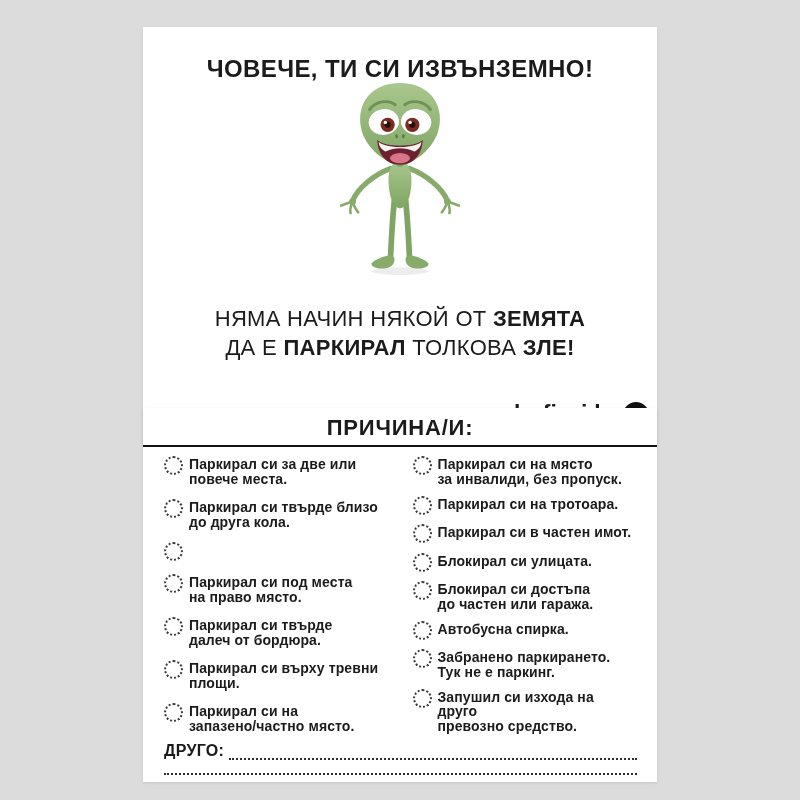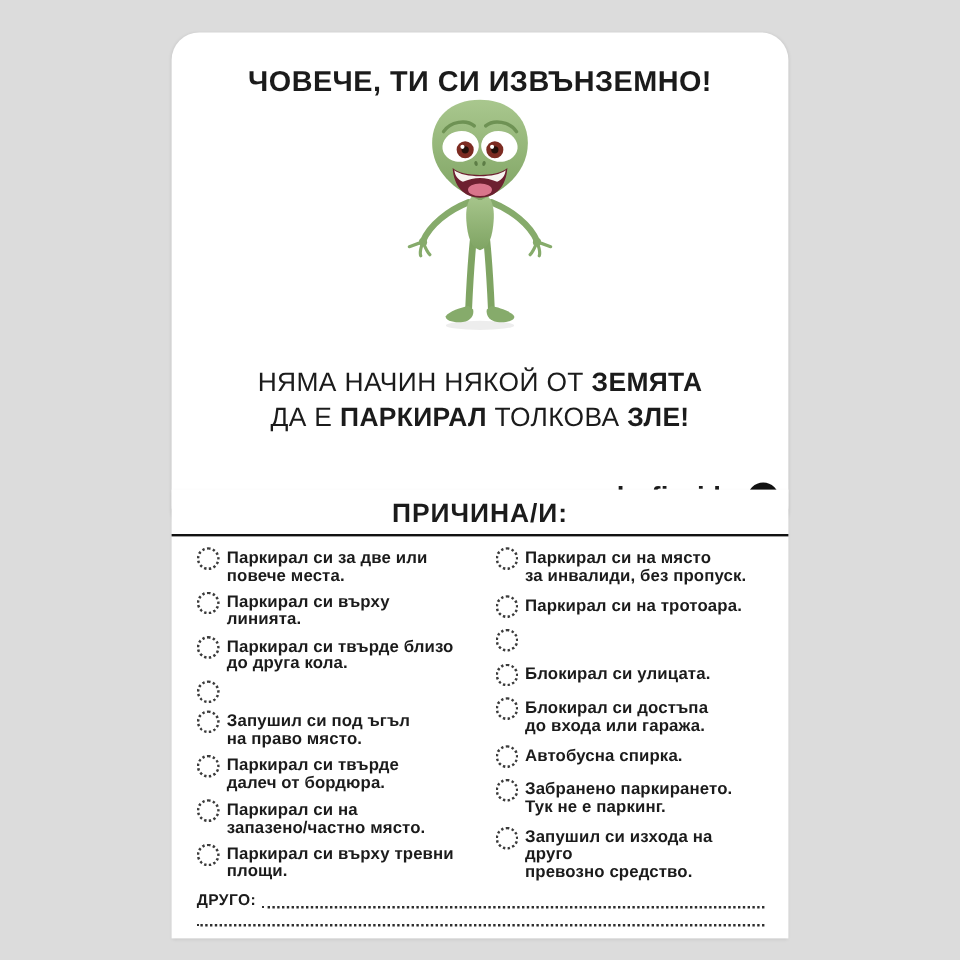--- a/index.html
+++ b/index.html
@@ -11,21 +11,21 @@
     background:var(--page-bg);
     font-family:"Liberation Sans", sans-serif;
     color:var(--ink);
     position:relative;
   }
   .stage{position:relative;width:800px;height:800px;overflow:hidden;}
   .card{
     position:absolute;left:143px;width:514px;background:var(--card-bg);
     box-shadow:0 1px 3px rgba(0,0,0,0.10);
   }
-  .card.front{top:27px;height:417px;border-radius:23px;}
+  .card.front{top:27px;height:417px;}
   .card.back{top:408px;height:374px;}
 
   
   .front-title{
     margin-top:28px;text-align:center;font-size:24px;letter-spacing:.4px;
     color:var(--ink);white-space:nowrap;
   }
   .front-title .heavy{font-weight:800;}
   .front-title .med{font-weight:600;}
   .alien-wrap{height:192px;display:flex;justify-content:center;align-items:flex-end;margin-top:2px;}
@@ -58,21 +58,21 @@
     width:19px;height:19px;border:2px dotted #3b3b3b;border-radius:50%;
     flex:none;margin-top:0;
   }
   .rtext{
     font-size:14px;font-weight:600;line-height:14.5px;letter-spacing:.1px;
     white-space:pre-line;padding-top:1px;
   }
   .other-row{
     margin:9px 20px 0 21px;display:flex;align-items:flex-end;gap:5px;
   }
-  .other-label{font-size:13px;font-weight:700;letter-spacing:.3px;}
+  .other-label{font-size:16px;font-weight:700;letter-spacing:.3px;}
   .fill-line{flex:1;border-bottom:2px dotted #2e2e2e;height:10px;}
   .fill-line-2{margin:13px 20px 0 21px;border-bottom:2px dotted #2e2e2e;height:2px;}
 </style>
 </head>
 <body>
 
 <div class="stage">
 
   <div class="card front">
     <div class="front-title">
@@ -155,72 +155,69 @@
 
     <div class="columns">
       <div class="col">
           <div class="reason">
             <span class="cb"></span>
             <span class="rtext">Паркирал си за две или
 повече места.</span>
           </div>
           <div class="reason">
             <span class="cb"></span>
-            <span class="rtext">Паркирал си върху линията.</span>
-          </div>
-          <div class="reason">
-            <span class="cb"></span>
             <span class="rtext">Паркирал си твърде близо
 до друга кола.</span>
           </div>
           <div class="reason">
             <span class="cb"></span>
           </div>
           <div class="reason">
             <span class="cb"></span>
-            <span class="rtext">Запушил си под ъгъл
+            <span class="rtext">Паркирал си под места
 на право място.</span>
           </div>
           <div class="reason">
             <span class="cb"></span>
             <span class="rtext">Паркирал си твърде
 далеч от бордюра.</span>
           </div>
           <div class="reason">
             <span class="cb"></span>
+            <span class="rtext">Паркирал си върху тревни
+площи.</span>
+          </div>
+          <div class="reason">
+            <span class="cb"></span>
             <span class="rtext">Паркирал си на
 запазено/частно място.</span>
           </div>
-          <div class="reason">
-            <span class="cb"></span>
-            <span class="rtext">Паркирал си върху тревни
-площи.</span>
-          </div>
         </div>
       <div class="col">
           <div class="reason">
             <span class="cb"></span>
             <span class="rtext">Паркирал си на място
 за инвалиди, без пропуск.</span>
           </div>
           <div class="reason">
             <span class="cb"></span>
             <span class="rtext">Паркирал си на тротоара.</span>
           </div>
           <div class="reason">
             <span class="cb"></span>
+            <span class="rtext">Паркирал си в частен имот.</span>
           </div>
           <div class="reason">
             <span class="cb"></span>
             <span class="rtext">Блокирал си улицата.</span>
           </div>
           <div class="reason">
             <span class="cb"></span>
             <span class="rtext">Блокирал си достъпа
-до входа или гаража.</span>
+до частен или гаража.</span>
           </div>
           <div class="reason">
             <span class="cb"></span>
             <span class="rtext">Автобусна спирка.</span>
           </div>
           <div class="reason">
             <span class="cb"></span>
             <span class="rtext">Забранено паркирането.
 Тук не е паркинг.</span>
           </div>

